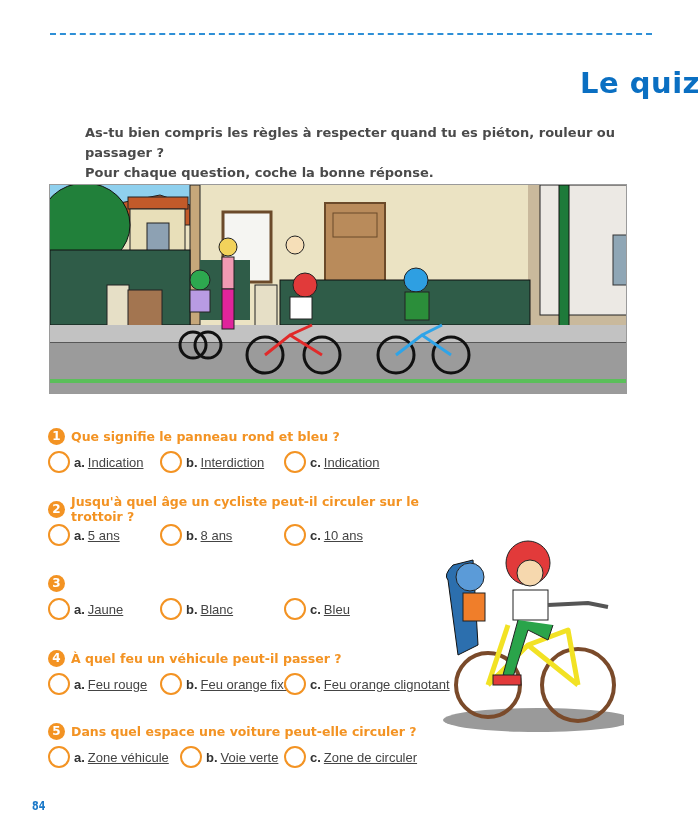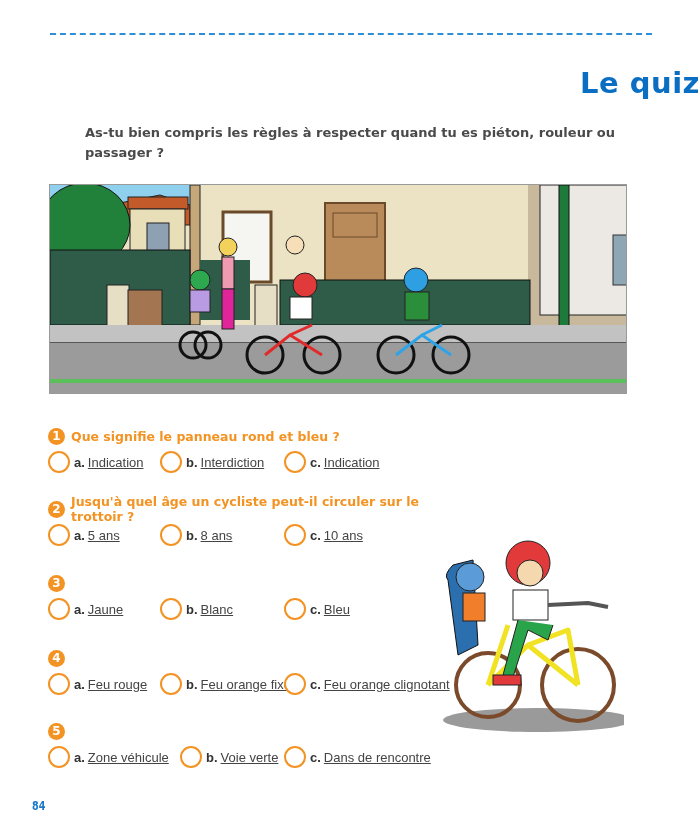--- a/index.html
+++ b/index.html
@@ -58,20 +58,21 @@
 </style>
 </head>
 <body>
 
 <div class="dashed-rule"></div>
 
 <h1 class="page-title">Le quiz</h1>
 
 <div class="intro">
   <div>As-tu bien compris les règles à respecter quand tu es piéton, rouleur ou passager ?</div>
+  <div>Pour chaque question, coche la bonne réponse.</div>
 </div>
 
 <div class="scene">
   <svg width="578" height="210" viewBox="0 0 578 210">
 
     <rect x="0" y="0" width="140" height="30" fill="#8fd0ee"></rect>
 
     <rect x="0" y="0" width="578" height="140" fill="#ebe3c3"></rect>
     <rect x="0" y="0" width="140" height="20" fill="#8fd0ee"></rect>
 
@@ -201,20 +202,21 @@
       <span class="radio"></span>
       <span class="opt-letter">c.</span>
       <span class="opt-text">Bleu</span>
     </label>
   </div>
 </div>
 
 <div class="question" style="top:648px;">
   <div class="q-title">
     <span class="q-num">4</span>
+    <span>À quel feu un véhicule peut-il passer ?</span>
   </div>
   <div class="options">
     <label class="option" style="left:0px;">
       <span class="radio"></span>
       <span class="opt-letter">a.</span>
       <span class="opt-text">Feu rouge</span>
     </label>
     <label class="option" style="left:112px;">
       <span class="radio"></span>
       <span class="opt-letter">b.</span>
@@ -224,36 +226,37 @@
       <span class="radio"></span>
       <span class="opt-letter">c.</span>
       <span class="opt-text">Feu orange clignotant</span>
     </label>
   </div>
 </div>
 
 <div class="question" style="top:721px;">
   <div class="q-title">
     <span class="q-num">5</span>
+    <span>Dans quel espace une voiture peut-elle circuler ?</span>
   </div>
   <div class="options">
     <label class="option" style="left:0px;">
       <span class="radio"></span>
       <span class="opt-letter">a.</span>
       <span class="opt-text">Zone véhicule</span>
     </label>
     <label class="option" style="left:132px;">
       <span class="radio"></span>
       <span class="opt-letter">b.</span>
       <span class="opt-text">Voie verte</span>
     </label>
     <label class="option" style="left:236px;">
       <span class="radio"></span>
       <span class="opt-letter">c.</span>
-      <span class="opt-text">Dans de rencontre</span>
+      <span class="opt-text">Zone de circuler</span>
     </label>
   </div>
 </div>
 
 <div class="bike-illustration">
   <svg width="196" height="200" viewBox="0 0 196 200">
     <ellipse cx="110" cy="185" rx="95" ry="12" fill="#9a9a9a"></ellipse>
 
     <circle cx="60" cy="150" r="32" fill="none" stroke="#7a4a2a" stroke-width="4"></circle>
     <circle cx="150" cy="150" r="36" fill="none" stroke="#7a4a2a" stroke-width="4"></circle>

